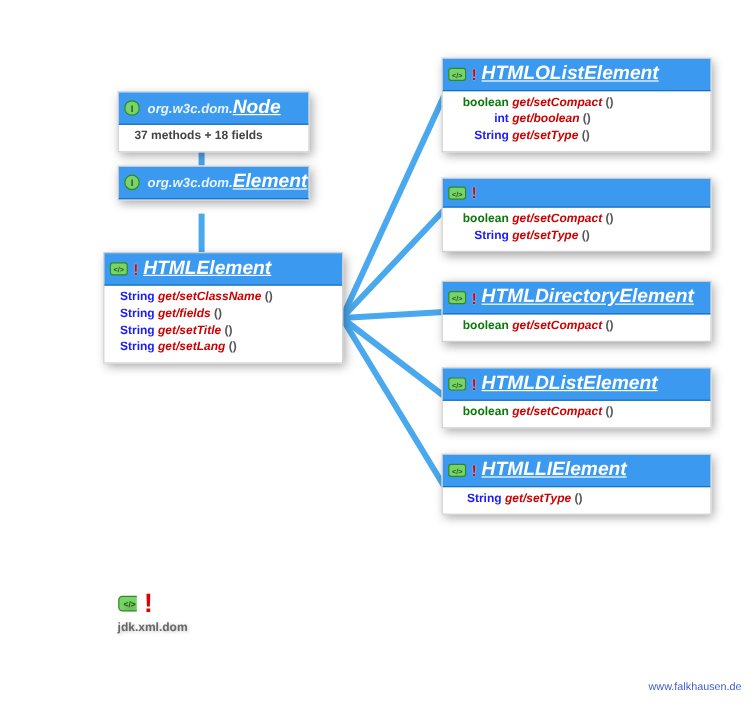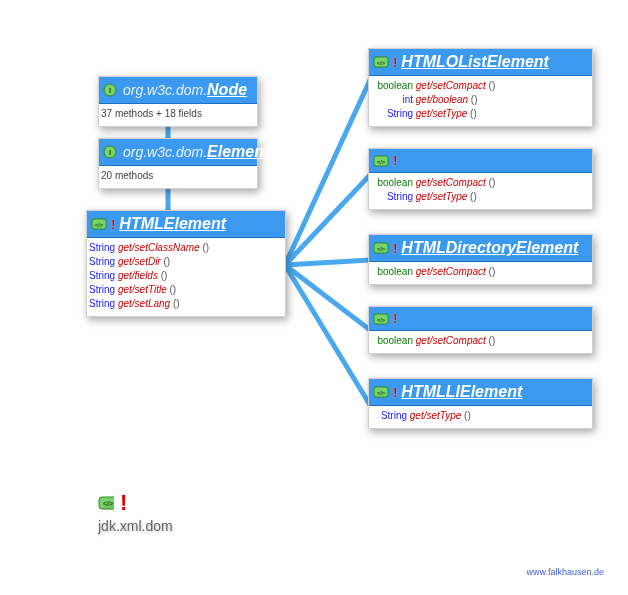--- a/index.html
+++ b/index.html
@@ -36,39 +36,40 @@
     color: #fff;
     padding: 4px 6px 4px 4px;
     font-weight: bold;
     font-style: italic;
     display: flex;
     align-items: center;
     gap: 4px;
     border-bottom: 1px solid #1b6fc0;
   }
   .class-header .pkg {
-    font-weight: normal;
-    font-size: 14px;
+    font-weight: bold;
+    font-size: 11px;
     color: #e8f2ff;
   }
   .class-header .nm {
     font-size: 16px;
     text-decoration: underline;
   }
   .bang {
     color: #e10000;
     font-style: normal;
     font-weight: bold;
     font-size: 13px;
     text-shadow: 0 0 1px #fff;
   }
   .class-body {
-    padding: 3px 6px 5px 2px;
+    padding: 3px 6px 5px 13px;
     line-height: 14px;
     color: #555;
+    font-weight: bold;
   }
   .sub {
     font-size: 10px;
     color: #444;
   }
   .method-row {
     white-space: nowrap;
   }
   .ret-type { color: #1a1aff; }
   .ret-bool  { color: #0b7a0b; }
@@ -90,29 +91,29 @@
   .title-main {
     font-size: 19px;
     font-weight: bold;
     color: #222;
     text-shadow: 1px 2px 4px rgba(0,0,0,0.4);
     display: flex;
     align-items: center;
     gap: 6px;
   }
   .title-sub {
-    font-size: 14px;
+    font-size: 10px;
     color: #666;
-    font-weight: normal;
+    font-weight: bold;
     margin-top: 2px;
     text-shadow: 1px 1px 3px rgba(0,0,0,0.25);
   }
   .footer-link {
     position: absolute;
-    right: 24px;
+    right: 10px;
     bottom: 18px;
     font-size: 9px;
     color: #4060d8;
   }
   .ral { text-align: right; display:inline-block; }
 </style>
 </head>
 <body>
 
 <div class="canvas">
@@ -146,37 +147,35 @@
   <div class="class-box" style="left:98px; top:138px; width:160px;">
     <div class="class-header">
       <span class="icon">
         <svg width="16" height="14">
             <circle cx="7" cy="7" r="6" fill="#7ad36a" stroke="#2d8a1f"></circle>
             <text x="7" y="10" text-anchor="middle" font-size="8" fill="#1f5a12" font-family="Arial">I</text>
           </svg>
       </span>
       <span><span class="pkg">org.w3c.dom.</span><span class="nm">Element</span></span>
     </div>
-    <div class="class-body sub">20 methods</div>
   </div>
 
   <div class="class-box" style="left:86px; top:210px; width:200px;">
     <div class="class-header">
       <span class="icon">
         <svg width="16" height="14">
             <rect x="1" y="2" width="14" height="10" rx="2" fill="#7ad36a" stroke="#2d8a1f"></rect>
             <text x="8" y="10" text-anchor="middle" font-size="6" fill="#1f5a12" font-family="Arial">&lt;/&gt;</text>
           </svg>
       </span>
       <span class="bang">!</span>
       <span class="nm">HTMLElement</span>
     </div>
     <div class="class-body" id="m-htmlElement">
         <div class="method-row"><span class="ret-type ral">String</span>  <span class="op-name">get/setClassName</span> <span class="parens">()</span></div>
-        <div class="method-row"><span class="ret-type ral">String</span>  <span class="op-name">get/setDir</span> <span class="parens">()</span></div>
         <div class="method-row"><span class="ret-type ral">String</span>  <span class="op-name">get/fields</span> <span class="parens">()</span></div>
         <div class="method-row"><span class="ret-type ral">String</span>  <span class="op-name">get/setTitle</span> <span class="parens">()</span></div>
         <div class="method-row"><span class="ret-type ral">String</span>  <span class="op-name">get/setLang</span> <span class="parens">()</span></div>
       </div>
   </div>
 
   <div class="class-box" style="left:368px; top:48px; width:225px;">
     <div class="class-header">
       <span class="icon">
         <svg width="16" height="14">
@@ -228,20 +227,21 @@
 
   <div class="class-box" style="left:368px; top:306px; width:225px;">
     <div class="class-header">
       <span class="icon">
         <svg width="16" height="14">
             <rect x="1" y="2" width="14" height="10" rx="2" fill="#7ad36a" stroke="#2d8a1f"></rect>
             <text x="8" y="10" text-anchor="middle" font-size="6" fill="#1f5a12" font-family="Arial">&lt;/&gt;</text>
           </svg>
       </span>
       <span class="bang">!</span>
+      <span class="nm">HTMLDListElement</span>
     </div>
     <div class="class-body" id="m-dlist">
         <div class="method-row"><span class="ret-bool ral" style="width: 42px;">boolean</span>  <span class="op-name">get/setCompact</span> <span class="parens">()</span></div>
       </div>
   </div>
 
   <div class="class-box" style="left:368px; top:378px; width:225px;">
     <div class="class-header">
       <span class="icon">
         <svg width="16" height="14">

